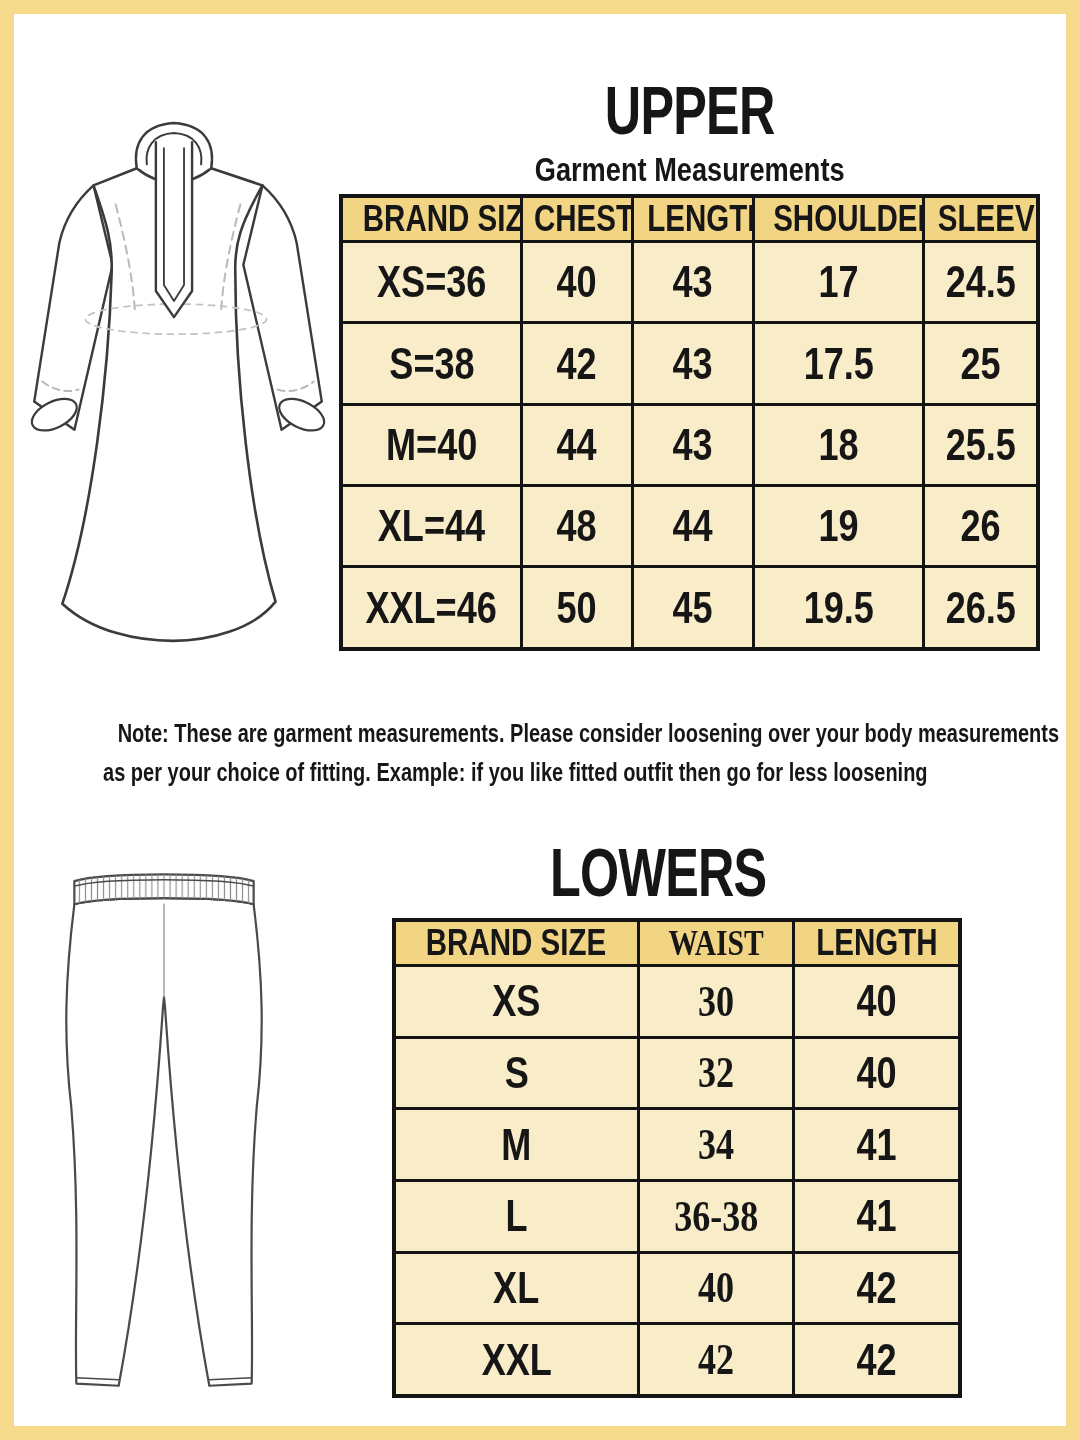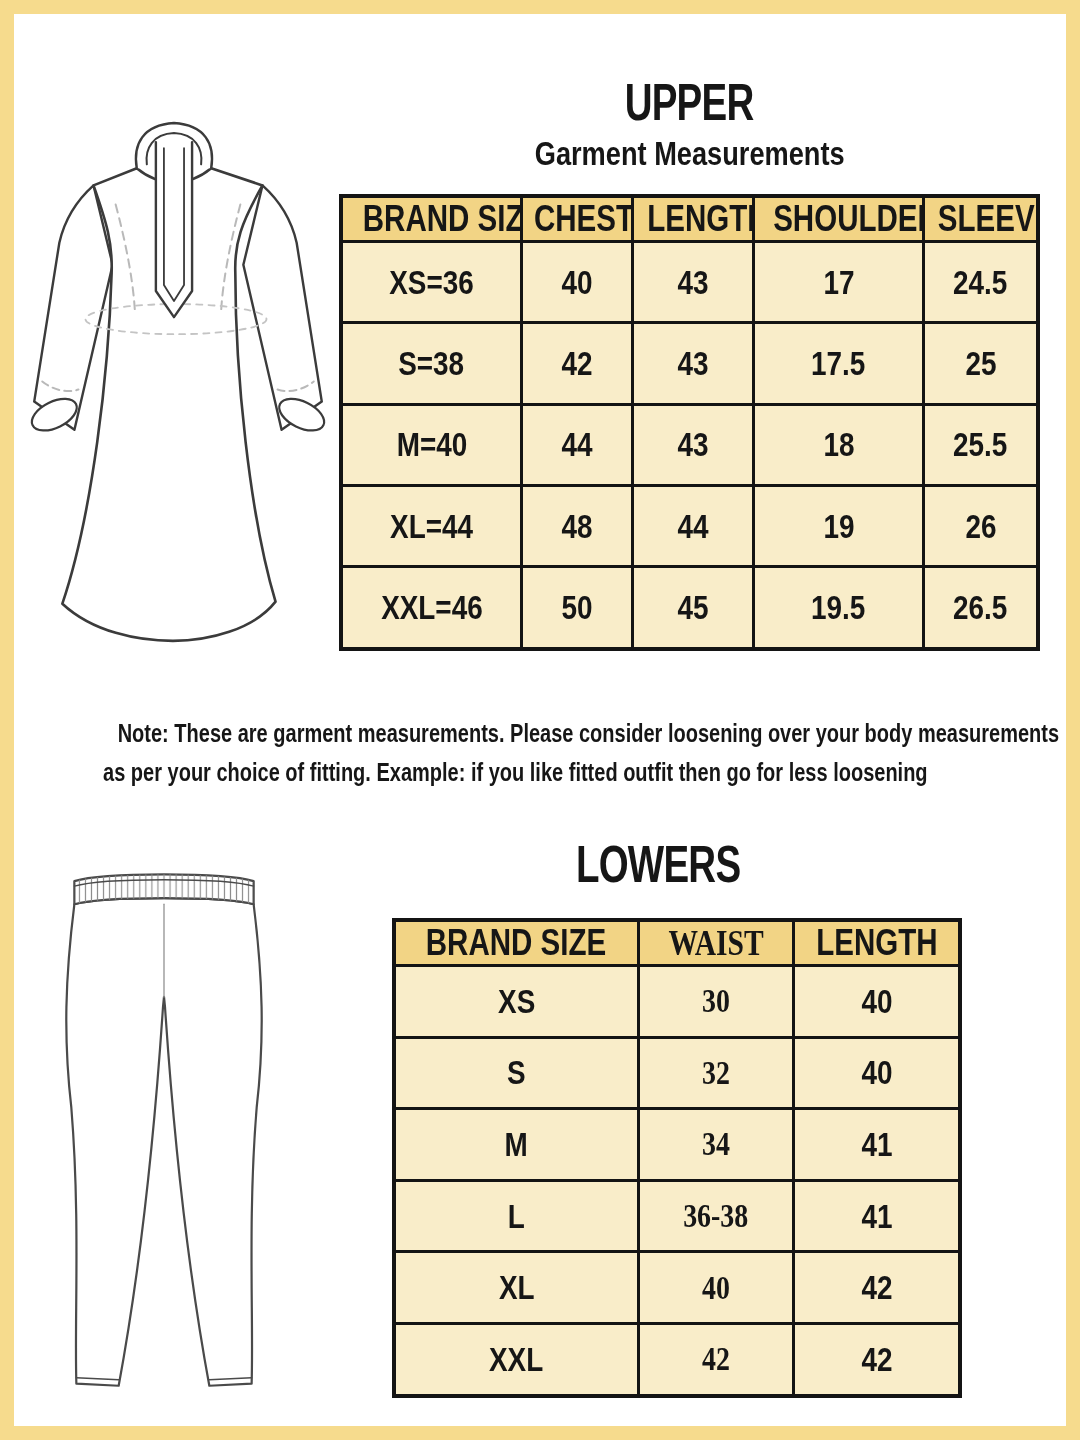--- a/index.html
+++ b/index.html
@@ -11,39 +11,39 @@
   #frame{
     position:absolute; inset:0; border:14px solid var(--frame,#f6db8d); pointer-events:none; z-index:5;
   }
   .sq{display:inline-block; transform-origin:50% 50%; white-space:nowrap;}
   .sqx74{transform:scaleX(0.74);}
   .sqx80{transform:scaleX(0.80);}
   .sqx82{transform:scaleX(0.82);}
 
   .section-head{position:absolute; text-align:center;}
   .section-head h1{
-    margin:0; font-size:52px; line-height:1.0; font-weight:bold; letter-spacing:-1px; color:var(--text,#161616);
+    margin:0; font-size:68px; line-height:1.0; font-weight:bold; letter-spacing:-1px; color:var(--text,#161616);
   }
   .section-head h2{
     margin:8px 0 0 0; font-size:34px; line-height:1.0; font-weight:bold; color:var(--text,#161616);
   }
   #upper-head{left:339px; top:76px; width:701px;}
   #lowers-head{left:373px; top:838px; width:570px;}
 
   table{
     position:absolute; border-collapse:collapse; table-layout:fixed;
     border:4px solid var(--table-border,#141414);
   }
   th,td{
     border:3px solid var(--table-border,#141414);
     text-align:center; vertical-align:middle; font-weight:bold; color:var(--text,#161616);
     padding:0; overflow:hidden;
   }
   th{background:var(--table-header-bg,#f2d485); font-size:36px;}
-  td{background:var(--table-row-bg,#f9edc9); font-size:34px;}
+  td{background:var(--table-row-bg,#f9edc9); font-size:44px;}
 
   #upper-table{left:339px; top:194px; width:701px; height:457px;}
   #upper-table th:nth-child(1),#upper-table td:nth-child(1){width:26%;}
   #upper-table th:nth-child(2),#upper-table td:nth-child(2){width:15.8%;}
   #upper-table th:nth-child(3),#upper-table td:nth-child(3){width:17.4%;}
   #upper-table th:nth-child(4),#upper-table td:nth-child(4){width:24.5%;}
   #upper-table th:nth-child(5),#upper-table td:nth-child(5){width:16.3%;}
 
   #lowers-table{left:392px; top:918px; width:570px; height:480px;}
   #lowers-table th:nth-child(1),#lowers-table td:nth-child(1){width:43.3%;}

